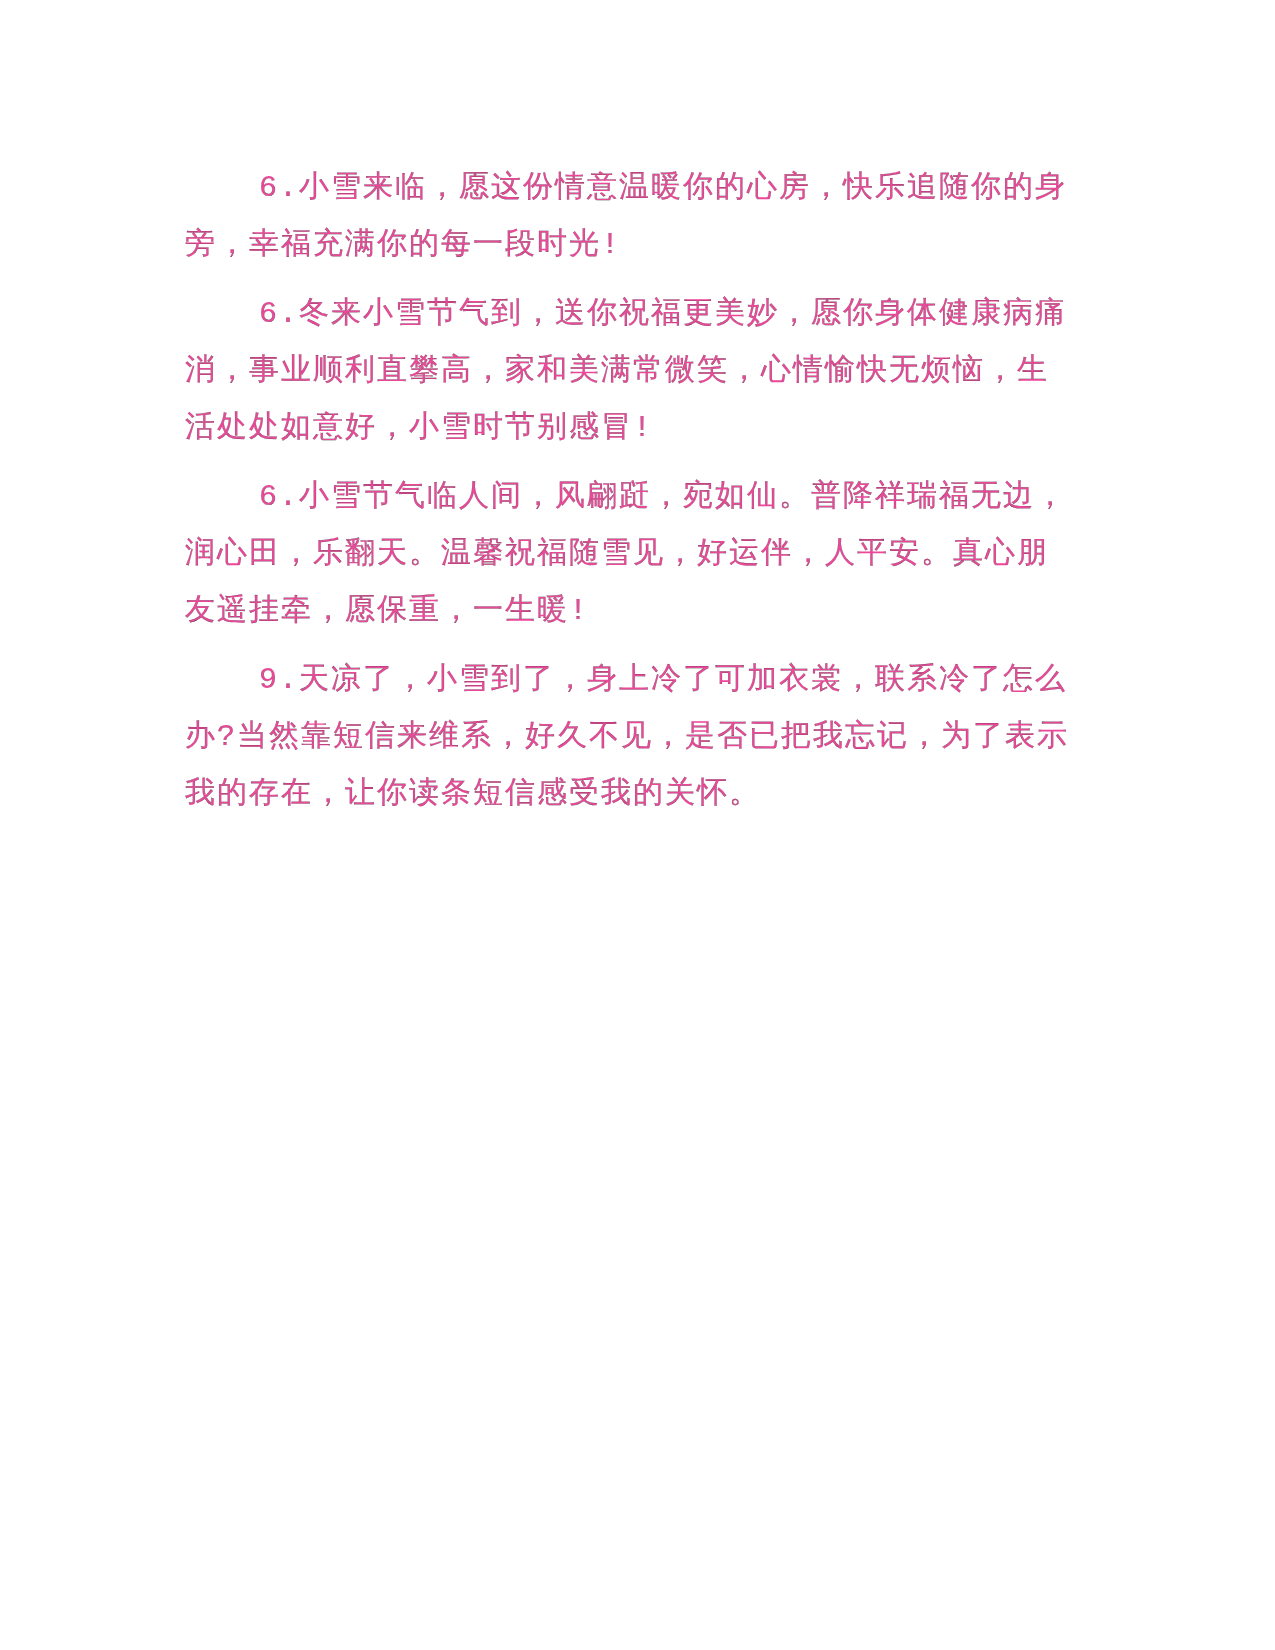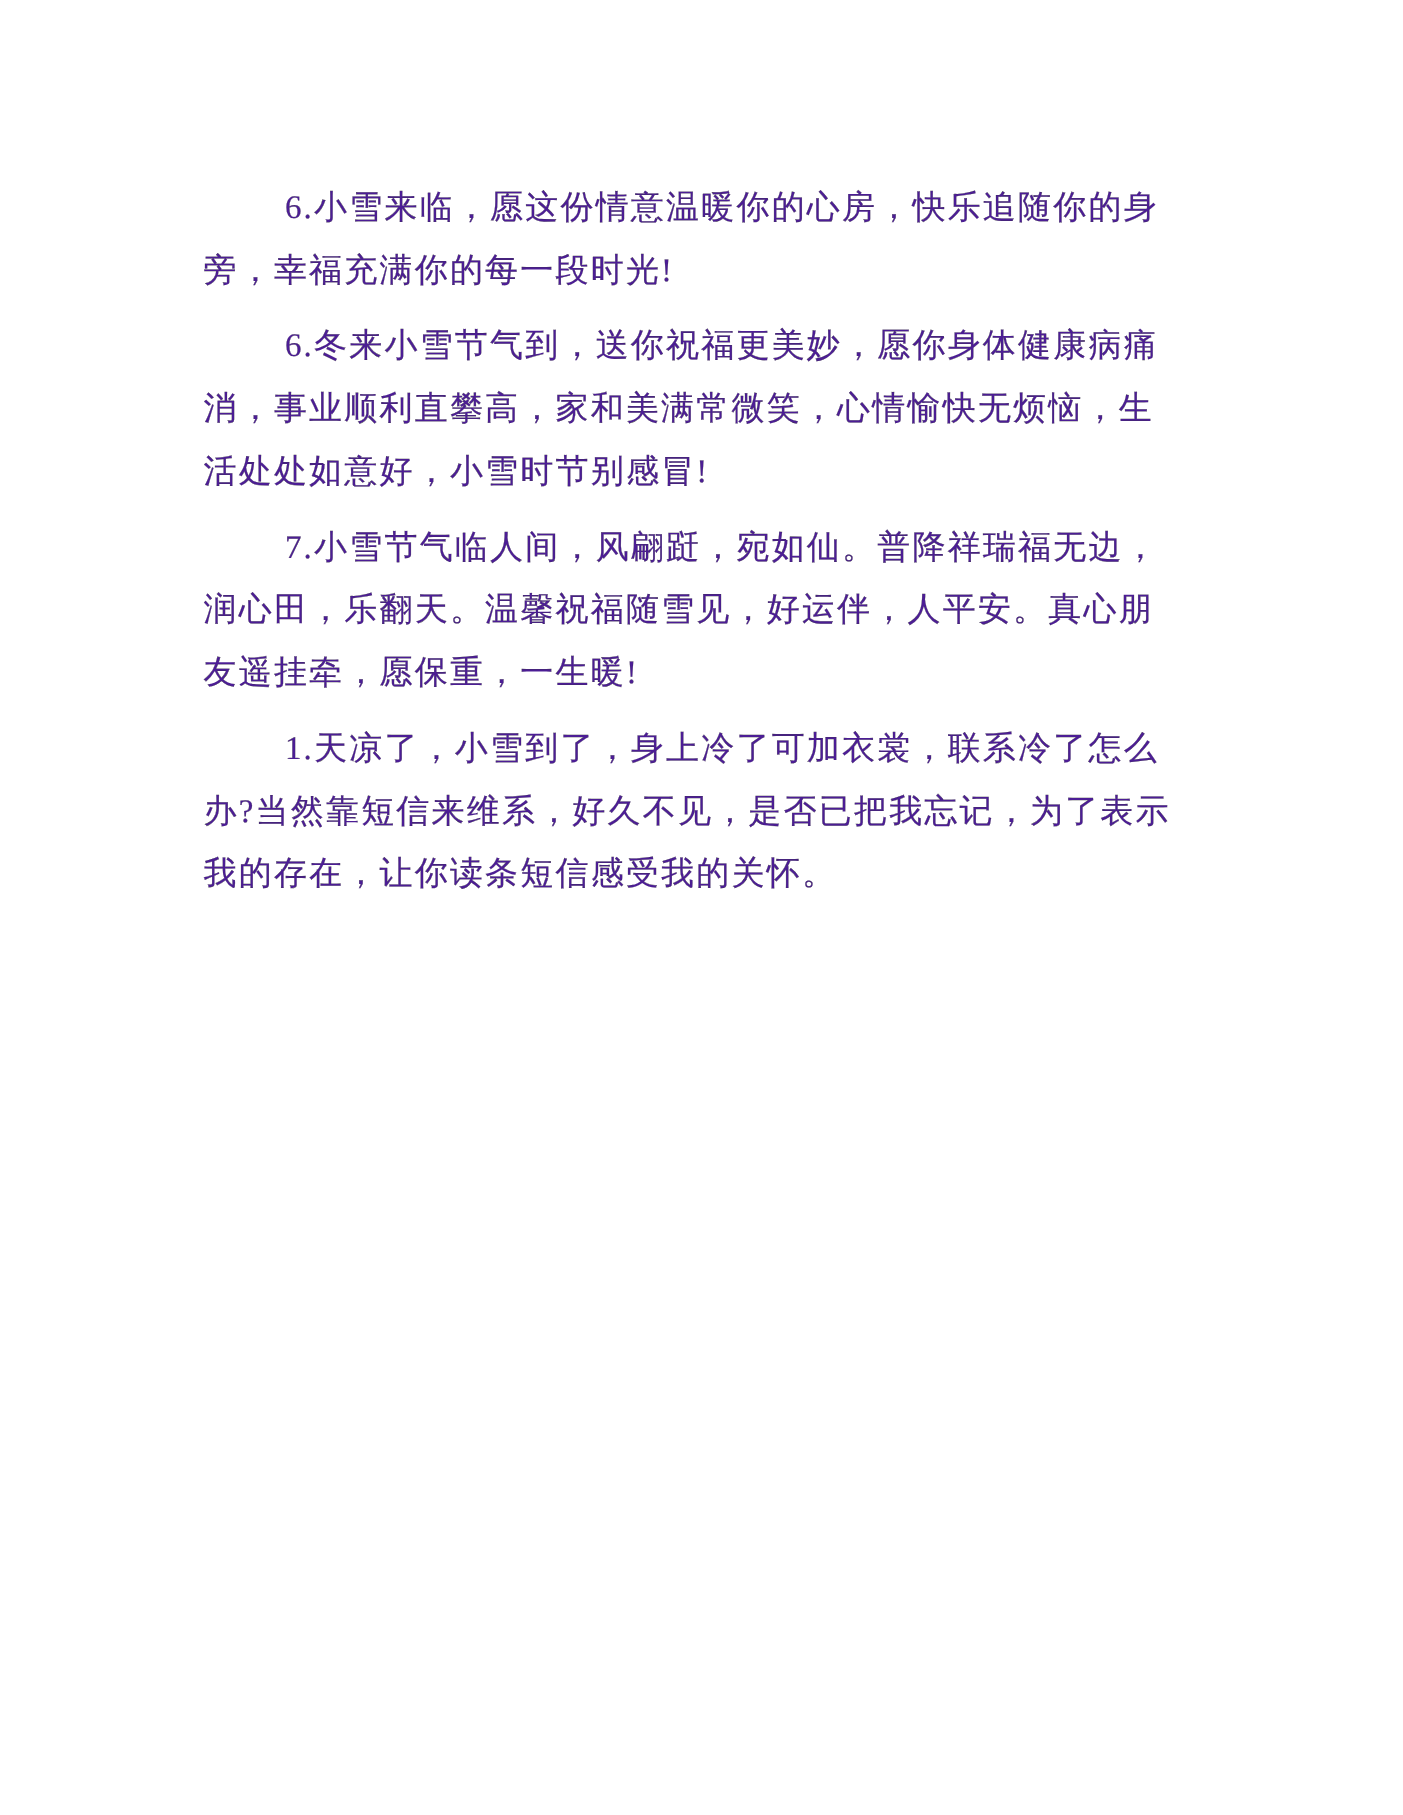--- a/index.html
+++ b/index.html
@@ -21,21 +21,22 @@
     height: 1650px;
     background: #ffffff;
     position: relative;
   }
 
   .doc-body {
     position: absolute;
     top: 160px;
     left: 185px;
     width: 895px;
-    color: #4c1d95;
+    color: #ec4899;
+    font-family: Liberation Mono, monospace;
   }
 
   .para {
     font-size: 30px;
     line-height: 57px;
     letter-spacing: 2px;
     text-indent: 74px;
     text-align: left;
     word-break: break-all;
     line-break: anywhere;
@@ -45,16 +46,16 @@
     -webkit-text-stroke: 0.2px #3a3a3a;
   }
 </style>
 </head>
 <body>
 
 <div class="page">
   <div class="doc-body">
     <p class="para">6.小雪来临，愿这份情意温暖你的心房，快乐追随你的身旁，幸福充满你的每一段时光!</p>
     <p class="para">6.冬来小雪节气到，送你祝福更美妙，愿你身体健康病痛消，事业顺利直攀高，家和美满常微笑，心情愉快无烦恼，生活处处如意好，小雪时节别感冒!</p>
-    <p class="para">7.小雪节气临人间，风翩跹，宛如仙。普降祥瑞福无边，润心田，乐翻天。温馨祝福随雪见，好运伴，人平安。真心朋友遥挂牵，愿保重，一生暖!</p>
-    <p class="para">1.天凉了，小雪到了，身上冷了可加衣裳，联系冷了怎么办?当然靠短信来维系，好久不见，是否已把我忘记，为了表示我的存在，让你读条短信感受我的关怀。</p>
+    <p class="para">6.小雪节气临人间，风翩跹，宛如仙。普降祥瑞福无边，润心田，乐翻天。温馨祝福随雪见，好运伴，人平安。真心朋友遥挂牵，愿保重，一生暖!</p>
+    <p class="para">9.天凉了，小雪到了，身上冷了可加衣裳，联系冷了怎么办?当然靠短信来维系，好久不见，是否已把我忘记，为了表示我的存在，让你读条短信感受我的关怀。</p>
   </div>
 </div>
 
 </body></html>

